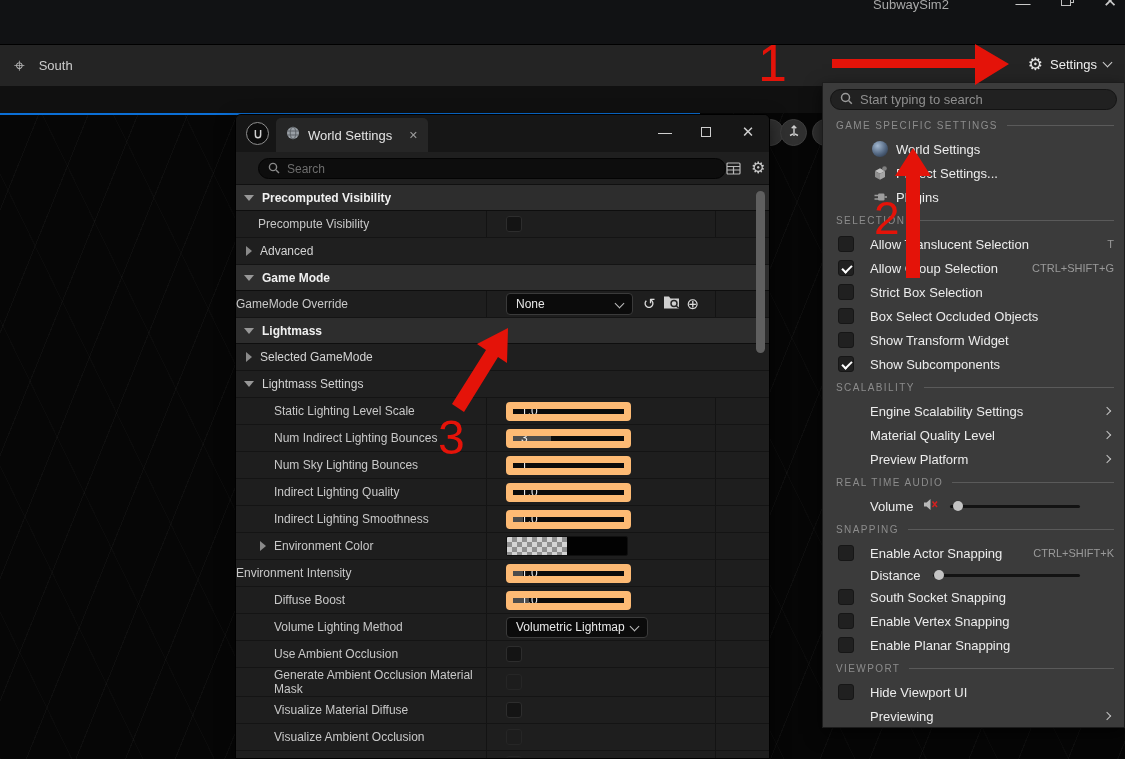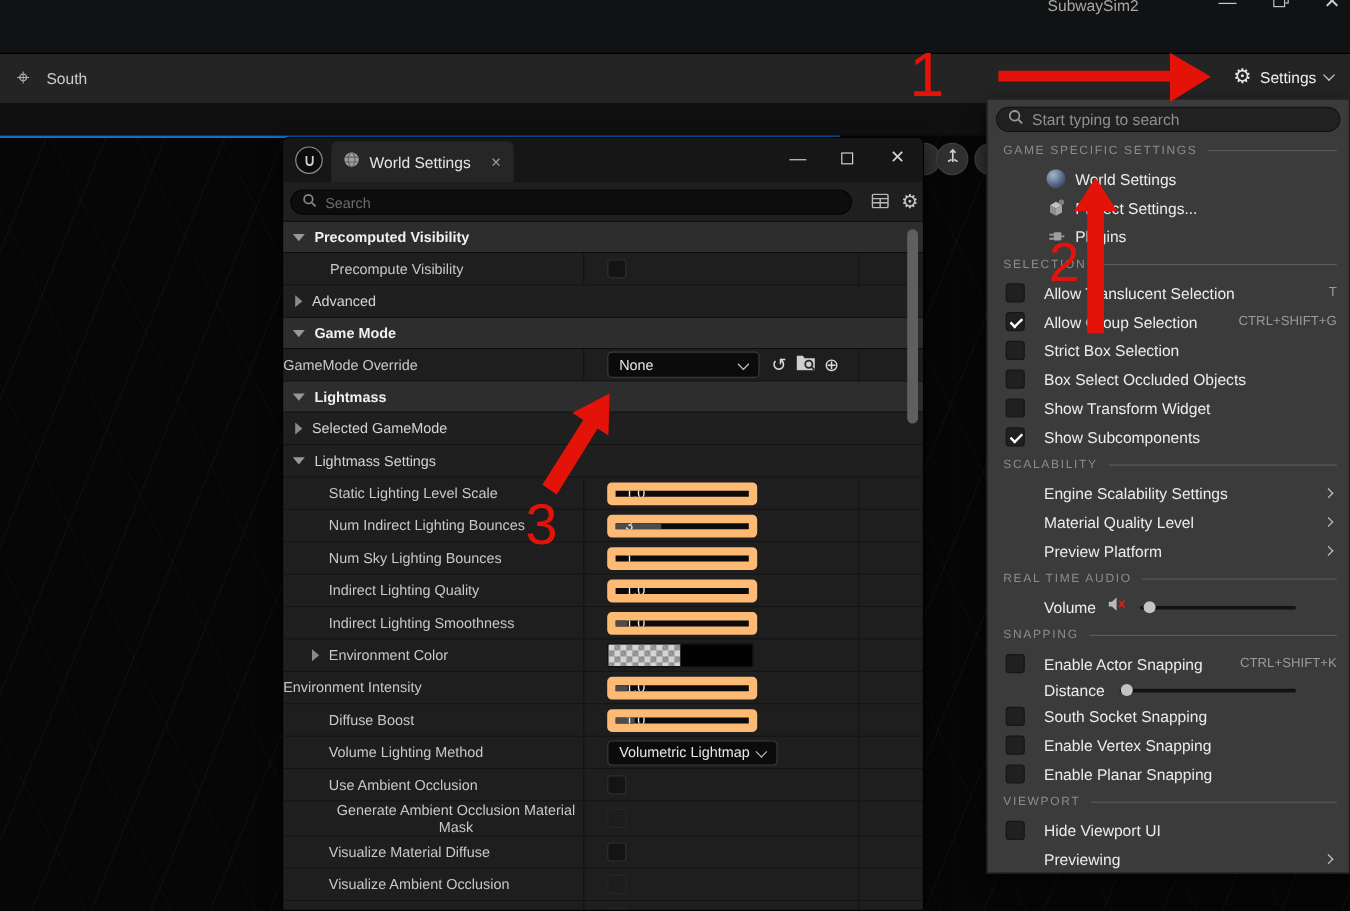--- a/index.html
+++ b/index.html
@@ -38,26 +38,26 @@
   .ws-titlebar { position:relative; height:37px; background:#161616; }
   .ue-logo { position:absolute; left:10px; top:7px; width:23px; height:23px; border:1.5px solid #8f8f8f; border-radius:50%; background:#0c0c0c; display:flex; align-items:center; justify-content:center; }
   .ws-tab { position:absolute; left:40px; top:3px; width:152px; height:34px; background:#262626; border-radius:5px 5px 0 0; display:flex; align-items:center; padding:0 10px; gap:8px; }
   .ws-tab-title { color:#e3e3e3; font-size:13px; flex:1; }
   .tab-close { color:#9c9c9c; font-size:11px; }
   .ws-winbtn { position:absolute; top:4px; width:28px; height:26px; color:#cfcfcf; text-align:center; font-size:14px; line-height:26px; }
   .ws-min { left:415px; }
   .ws-max { left:456px; } .ws-max .sq { display:inline-block; width:10px; height:10px; border:1px solid #cfcfcf; margin-top:8px; }
   .ws-close { left:498px; font-size:15px; }
   .ws-searchrow { position:relative; height:33px; background:#1f1f1f; border-bottom:1px solid #101010; }
-  .ws-searchpill { position:absolute; left:6px; top:6px; width:468px; height:21px; background:#0d0d0d; border:1px solid #040404; border-radius:11px; display:flex; align-items:center; padding:0 9px; gap:7px; }
+  .ws-searchpill { position:absolute; left:22px; top:6px; width:468px; height:21px; background:#0d0d0d; border:1px solid #040404; border-radius:11px; display:flex; align-items:center; padding:0 9px; gap:7px; }
   .ws-searchpill input, .dd-search input { flex:1; background:transparent; border:none; outline:none; color:#dddddd; font-size:12px; font-family:"Liberation Sans",sans-serif; }
   .ws-searchpill input::placeholder { color:#6d6d6d; }
   .ws-grid-icon { position:absolute; left:490px; top:9px; }
   .ws-gear { position:absolute; left:515px; top:6px; font-size:16px; color:#c9c9c9; }
-  .ws-rows { position:absolute; left:0; top:70px; width:535px; height:487px; display:flex; flex-direction:column; background:#1c1c1c;text-align:center; }
+  .ws-rows { position:absolute; left:0; top:70px; width:535px; height:487px; display:flex; flex-direction:column; background:#1c1c1c; }
 
   .ws-row { position:relative; flex:0 0 27px; background:#1e1e1e; border-bottom:1px solid #141414; display:flex; align-items:center; }
   .ws-category { flex:0 0 26px; background:#2d2d2d; border-bottom:1px solid #0e0e0e; }
   .ws-category .lbl { font-weight:bold; color:#f0f0f0; font-size:12px; margin-left:8px; }
   .ws-group { background:#1f1f1f; }
   .ws-group .lbl { color:#d4d4d4; font-size:12px; margin-left:8px; }
   .tri-down { width:0; height:0; border-left:5px solid transparent; border-right:5px solid transparent; border-top:6px solid #989898; margin-left:8px; }
   .tri-right { width:0; height:0; border-top:5px solid transparent; border-bottom:5px solid transparent; border-left:6px solid #8a8a8a; margin-left:10px; }
   .ws-prop .cell-label { width:250px; display:flex; align-items:center; color:#c8c8c8; font-size:12px; }
   .ws-prop .cell-value { flex:1; display:flex; align-items:center; padding-left:20px; position:relative; }
@@ -186,21 +186,21 @@
         </svg>
     </span>
     <span class="ws-gear gear">⚙</span>
   </div>
   <div class="ws-rows">
       <div class="ws-row ws-category">
         <div class="tri-down"></div>
         <span class="lbl">Precomputed Visibility</span>
       </div>
       <div class="ws-row ws-prop">
-        <div class="cell-label" style="padding-left: 39px;">
+        <div class="cell-label" style="padding-left: 22px;">
           <span>Precompute Visibility</span>
         </div>
         <div class="vdiv"></div>
         <div class="cell-value">
           <div class="ws-cb"></div>
         </div>
         <div class="vdiv2"></div>
       </div>
       <div class="ws-row ws-group">
         <div class="tri-right"></div>

